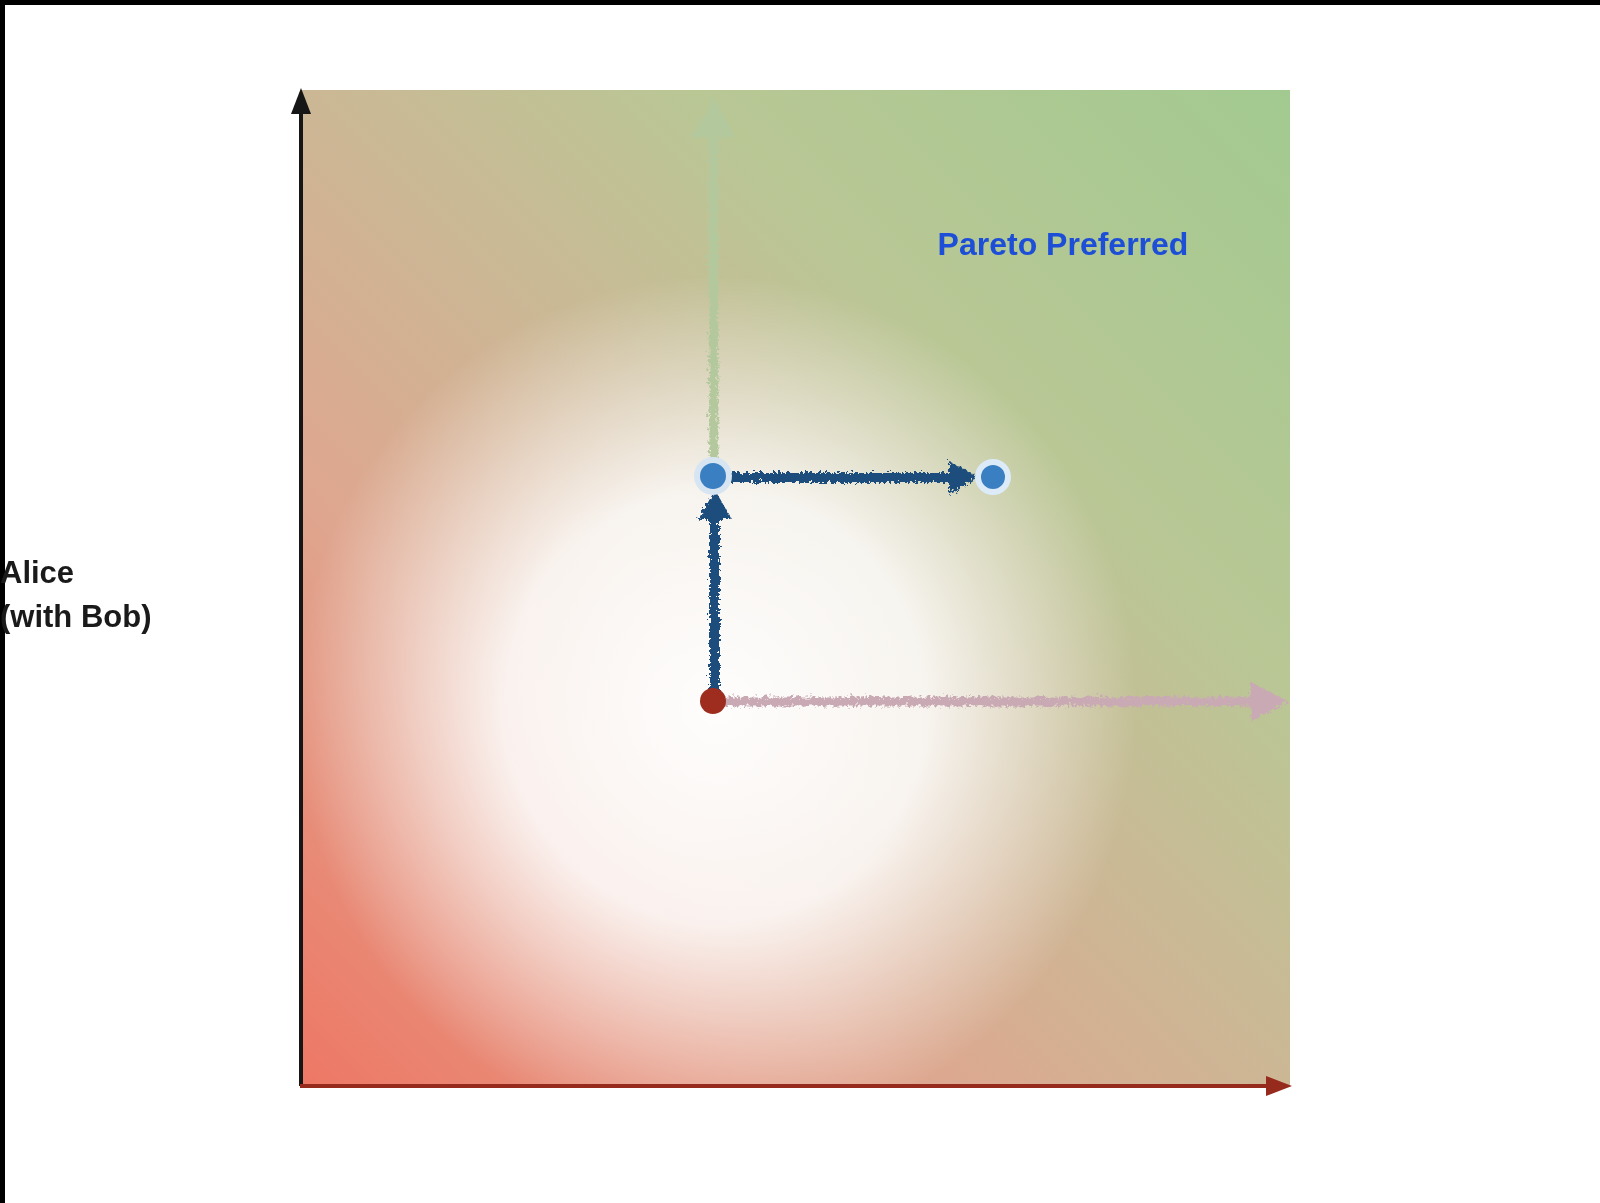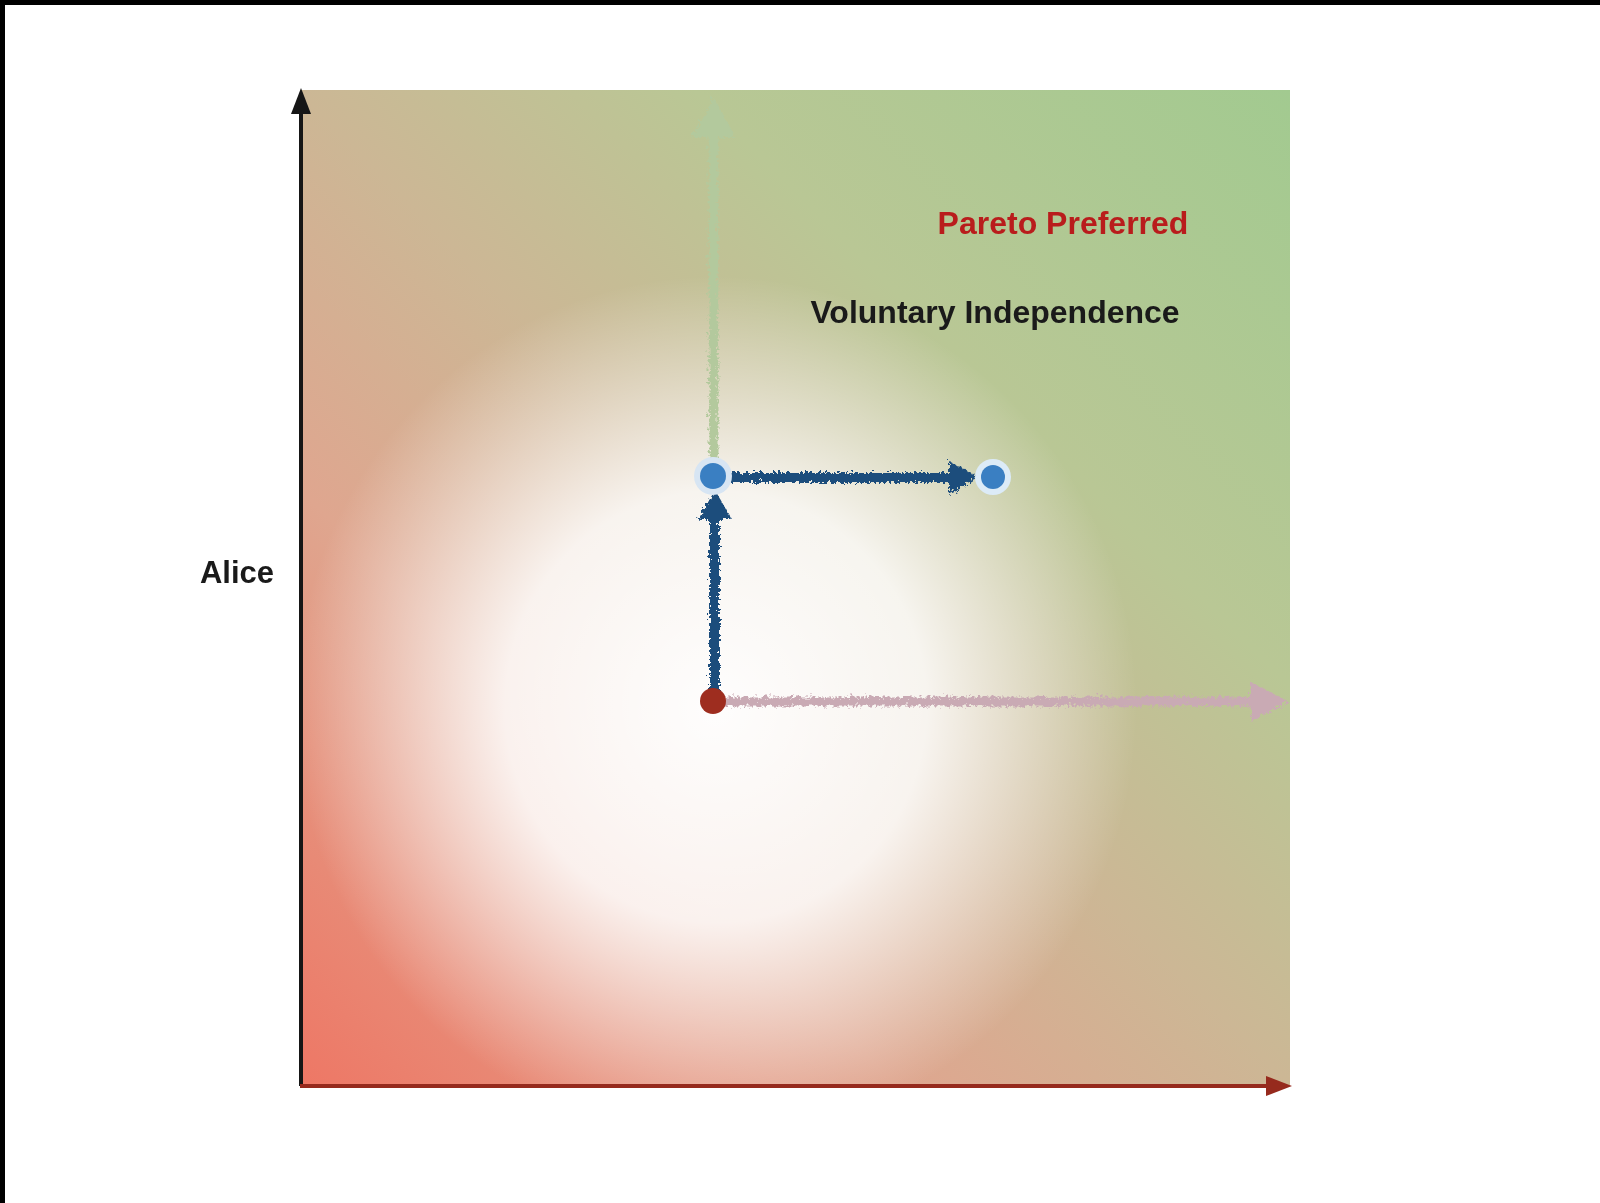--- a/index.html
+++ b/index.html
@@ -29,21 +29,20 @@
     font-weight: bold;
     font-size: 32px;
     white-space: nowrap;
   }
   #annotation-pareto    { left: 1063px; top: 223px; }
   #annotation-voluntary { left: 995px;  top: 312px; }
   .y-label {
     position: absolute;
     left: 0; top: 551px;
     width: 274px;
-    text-align: right;
     font-weight: bold;
     font-size: 31px;
     line-height: 1.42;
   }
   .x-label {
     position: absolute;
     left: 795px; top: 1119px;
     transform: translate(-50%, -50%);
     font-weight: bold;
     font-size: 32px;
@@ -53,26 +52,26 @@
 </head>
 <body>
 
 <div class="stage">
 
   <div class="frame-top" style="background: rgb(0, 0, 0); height: 5px;"></div>
   <div class="frame-left" style="background: rgb(0, 0, 0); width: 5px;"></div>
 
   <div class="plot-area" style="left: 300px; top: 90px; width: 990px; height: 995px; background: radial-gradient(56% 57% at 42% 62%, rgba(255, 255, 255, 0.98) 0%, rgba(255, 255, 255, 0.85) 38%, rgba(255, 255, 255, 0) 76%), linear-gradient(45deg, rgb(238, 119, 101) 0%, rgb(223, 166, 143) 30%, rgb(204, 183, 149) 50%, rgb(185, 199, 149) 70%, rgb(162, 202, 144) 100%);"></div>
 
-  <div class="annotation" id="annotation-pareto" style="color: #b91c1c;">Pareto Preferred</div>
+  <div class="annotation" id="annotation-pareto" style="color: #1d4ed8; margin-top: 21px;">Pareto Preferred</div>
 
-  <div class="annotation" id="annotation-voluntary" style="color: rgb(26, 26, 26);">Voluntary Independence</div>
 
   <div class="y-label" style="color: rgb(26, 26, 26);">
     <div>Alice</div>
+    <div>(with Bob)</div>
   </div>
 
 
   <svg id="overlay" class="overlay" width="1600" height="1203" viewBox="0 0 1600 1203">
     <defs>
       <filter id="chalk" x="-15%" y="-15%" width="130%" height="130%">
         <feTurbulence type="turbulence" baseFrequency="0.22" numOctaves="3" seed="7" result="n"></feTurbulence>
         <feDisplacementMap in="SourceGraphic" in2="n" scale="8"></feDisplacementMap>
       </filter>
     </defs>

